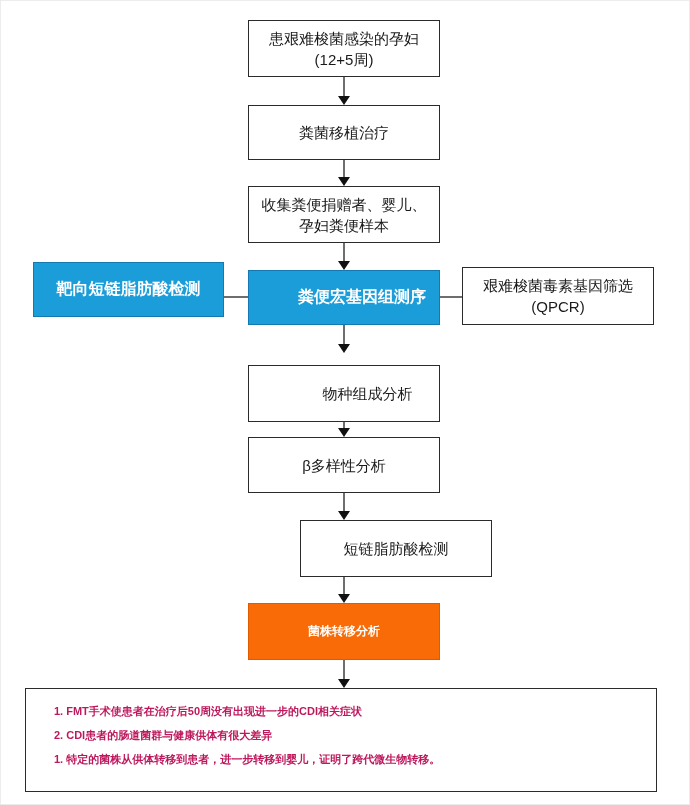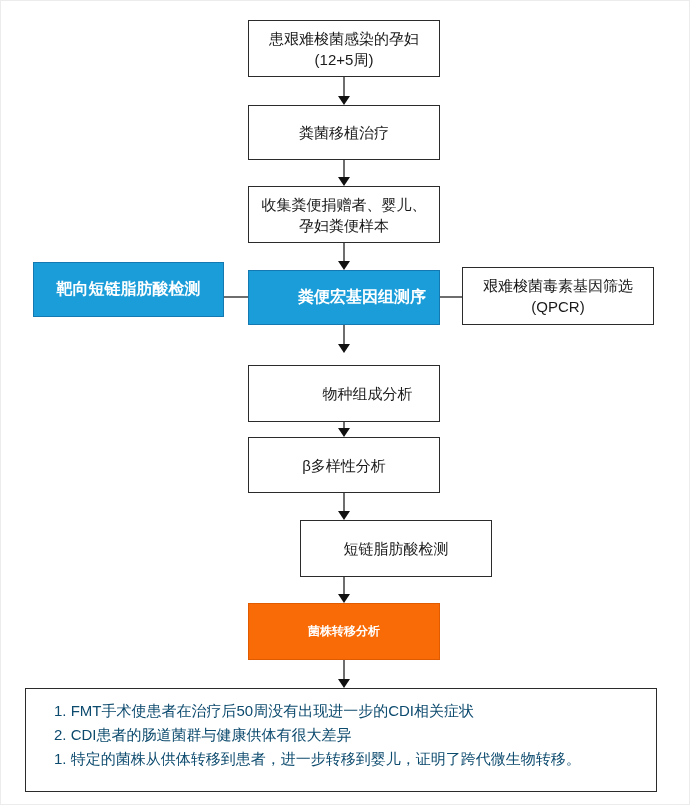--- a/index.html
+++ b/index.html
@@ -41,24 +41,25 @@
     font-size:12px;
   }
   .box.conclusions {
     justify-content:flex-start;
     align-items:flex-start;
     text-align:left;
     padding:10px 14px 8px 28px;
     flex-direction:column;
   }
   .box.conclusions .cline {
-    font-size:15px;
+    font-size:11px;
     line-height:24px;
-    color:#0c4a6e;
+    color:#be185d;
     white-space:nowrap;
+    font-weight:bold;
   }
   svg.connectors { position:absolute; left:0; top:0; pointer-events:none; }
 </style>
 </head>
 <body>
 
 <div class="canvas">
 
   <svg class="connectors" width="690" height="805" viewBox="0 0 690 805">
     <g stroke="#4a4a4a" stroke-width="1.6" fill="none">

